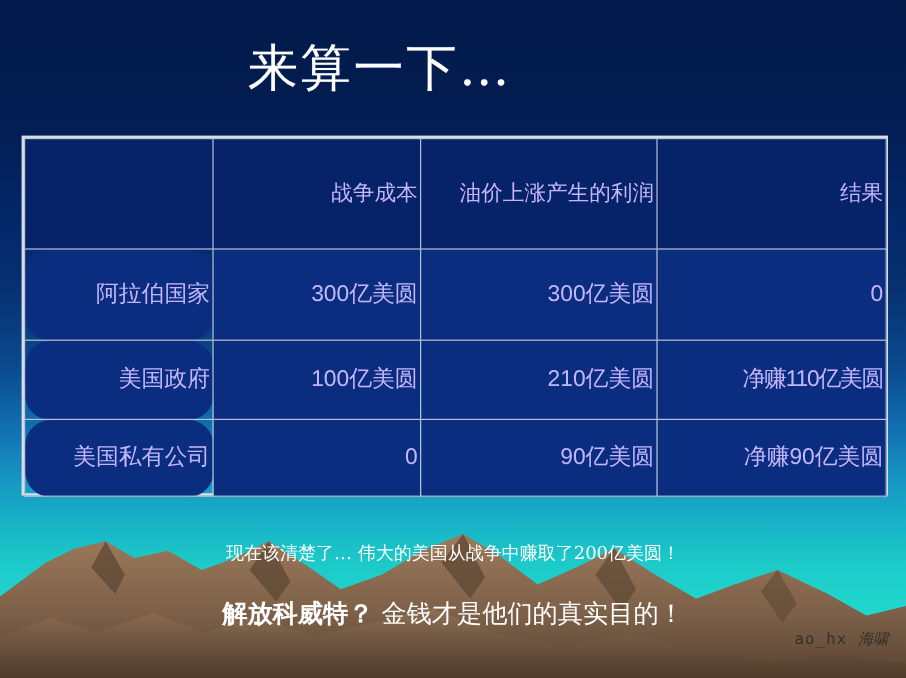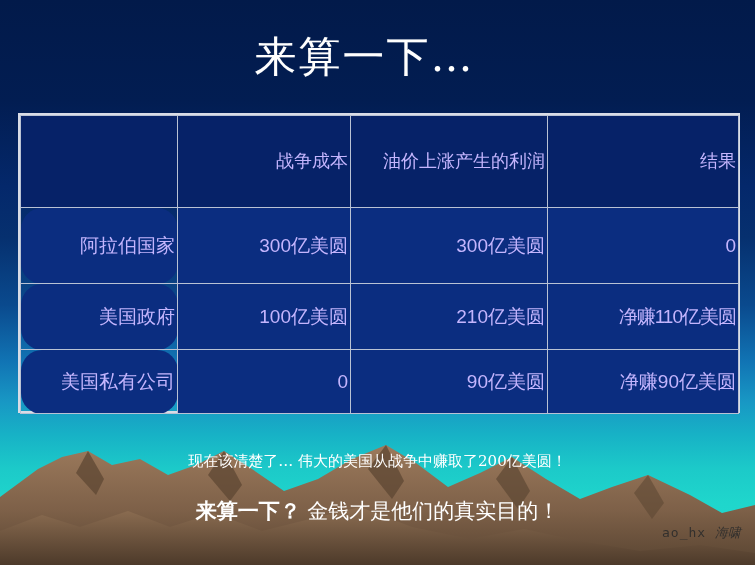--- a/index.html
+++ b/index.html
@@ -28,21 +28,20 @@
   .mt{position:absolute;left:0;bottom:0;width:755px;height:130px;}
 
   
   #title{
     position:absolute;left:0;top:32px;width:633px;
     text-align:center;color:#ffffff;
     font-family:"DejaVu Serif","Liberation Serif",serif;
     font-size:42px;line-height:50px;font-weight:400;
     letter-spacing:2px;
     text-shadow:0 0 1px rgba(255,255,255,.25);
-    padding-left:48px;
   }
 
   
   #tablewrap{
     position:absolute;left:18px;top:113px;width:722px;height:300px;
     border:2px solid #d8dce6;
     box-sizing:border-box;
   }
   table#grid{
     width:100%;height:100%;border-collapse:collapse;table-layout:fixed;
@@ -171,21 +170,21 @@
           <td>0</td>
           <td>90亿美圆</td>
           <td>净赚90亿美圆</td>
         </tr>
       </tbody>
     </table>
   </div>
 
   <div class="cap" id="cap1">现在该清楚了… 伟大的美国从战争中赚取了200亿美圆！</div>
   <div class="cap" id="cap2">
-    <span class="b">来算一下？</span><span> 金钱才是他们的真实目的！</span>
+    <span class="b">解放科威特？</span><span> 金钱才是他们的真实目的！</span>
   </div>
 
   <div id="wm">
     <span>ao_hx</span>
     <span class="cn">海啸</span>
   </div>
 
 </div>
 
 </body></html>

